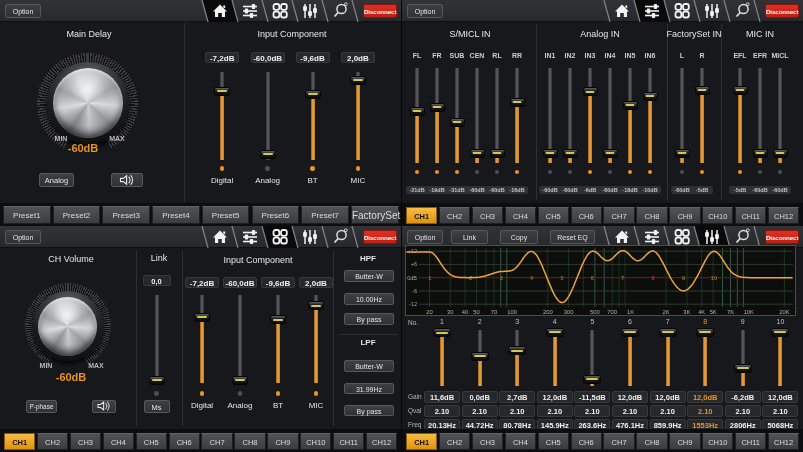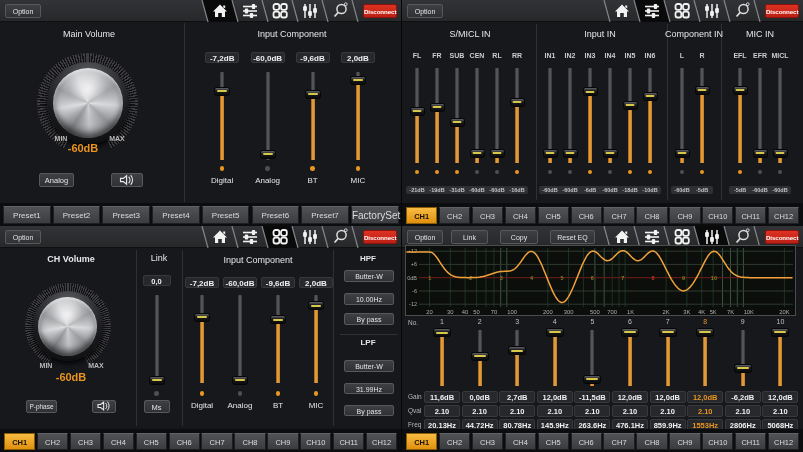--- a/index.html
+++ b/index.html
@@ -57,21 +57,21 @@
         <rect x="108.1" y="11.1" width="3.8" height="4.8" rx="1" fill="#f2f2f2"></rect>
         <line x1="115" y1="4" x2="115" y2="18" stroke="#f2f2f2" stroke-width="1.5"></line>
         <rect x="113.1" y="8.1" width="3.8" height="4.8" rx="1" fill="#f2f2f2"></rect>
         <circle cx="141.5" cy="9" r="4.6" fill="none" stroke="#dcdcdc" stroke-width="1.5"></circle>
         <line x1="138.2" y1="12.4" x2="134.5" y2="16.5" stroke="#dcdcdc" stroke-width="1.7"></line>
         <circle cx="145.8" cy="4.2" r="1.4" fill="none" stroke="#dcdcdc" stroke-width="0.9"></circle>
       </svg>
     </div>
     <div class="disc" style="left:363px;top:4px;width:34px;height:14px;">Disconnect</div>
     <div style="position:absolute;left:184px;top:23px;width:1px;height:179px;background:#2e3035"></div>
-    <div class="ctr" style="left:29.0px;top:29.25px;width:120px;font-size:9px;color:#e6e6e6;font-weight:normal">Main Volume</div>
+    <div class="ctr" style="left:29.0px;top:29.25px;width:120px;font-size:9px;color:#e6e6e6;font-weight:normal">Main Delay</div>
     <div class="knurl" style="left:37.2px;top:52.5px;width:101.0px;height:101.0px"></div>
     <div class="bezel" style="left:46.7px;top:62px;width:82px;height:82px"></div>
     <div class="face" style="left:52.7px;top:68px;width:70px;height:70px"></div>
     <div class="ctr" style="left:41.0px;top:134.75px;width:40px;font-size:7px;color:#b8b8b8;font-weight:bold">MIN</div>
     <div class="ctr" style="left:97.0px;top:134.75px;width:40px;font-size:7px;color:#b8b8b8;font-weight:bold">MAX</div>
     <div class="ctr" style="left:53.0px;top:141.75px;width:60px;font-size:11px;color:#e8941e;font-weight:bold">-60dB</div>
     <div class="btn" style="left:39px;top:173px;width:35px;height:14px;font-size:7.5px;line-height:14px;">Analog</div>
     <div class="btn" style="left:111px;top:172.5px;width:32px;height:14px;font-size:7px;line-height:14px;">
       <svg width="22" height="13" viewBox="0 0 24 16" style="position:absolute;left:50%;top:50%;transform:translate(-50%,-50%)">
         <path d="M4,6 L7.5,6 L11.5,2.8 L11.5,13.2 L7.5,10 L4,10 Z" fill="none" stroke="#e8e8e8" stroke-width="1.4"></path>
@@ -153,22 +153,22 @@
         <circle cx="141.5" cy="9" r="4.6" fill="none" stroke="#dcdcdc" stroke-width="1.5"></circle>
         <line x1="138.2" y1="12.4" x2="134.5" y2="16.5" stroke="#dcdcdc" stroke-width="1.7"></line>
         <circle cx="145.8" cy="4.2" r="1.4" fill="none" stroke="#dcdcdc" stroke-width="0.9"></circle>
       </svg>
     </div>
     <div class="disc" style="left:363px;top:4px;width:34px;height:14px;">Disconnect</div>
     <div style="position:absolute;left:134px;top:24px;width:1px;height:176px;background:#2e3035"></div>
     <div style="position:absolute;left:265px;top:24px;width:1px;height:176px;background:#2e3035"></div>
     <div style="position:absolute;left:319px;top:24px;width:1px;height:176px;background:#2e3035"></div>
     <div class="ctr" style="left:18.0px;top:29.25px;width:100px;font-size:9px;color:#e6e6e6;font-weight:normal">S/MICL IN</div>
-    <div class="ctr" style="left:148.0px;top:29.25px;width:100px;font-size:9px;color:#e6e6e6;font-weight:normal">Input IN</div>
-    <div class="ctr" style="left:242.0px;top:29.25px;width:100px;font-size:9px;color:#e6e6e6;font-weight:normal">Component IN</div>
+    <div class="ctr" style="left:148.0px;top:29.25px;width:100px;font-size:9px;color:#e6e6e6;font-weight:normal">Analog IN</div>
+    <div class="ctr" style="left:242.0px;top:29.25px;width:100px;font-size:9px;color:#e6e6e6;font-weight:normal">FactorySet IN</div>
     <div class="ctr" style="left:308.0px;top:29.25px;width:100px;font-size:9px;color:#e6e6e6;font-weight:normal">MIC IN</div>
     <div class="ctr" style="left:-2.0px;top:51.75px;width:34px;font-size:7px;color:#cccccc;font-weight:bold">FL</div>
     <div class="trk" style="left:13.0px;top:68px;width:4px;height:95px"></div>
     <div class="fil" style="left:13.0px;top:111px;width:4px;height:52px"></div>
     <div class="hnd" style="left:7.5px;top:106.5px;width:15px;height:9px">
       <i style="width:9px"></i>
     </div>
     <div class="dt" style="left:12.7px;top:169.7px;background:#e8961e"></div>
     <div class="db" style="left:4px;top:186px;width:22px;height:8px;font-size:5.5px;line-height:8px;">-21dB</div>
     <div class="ctr" style="left:18.0px;top:51.75px;width:34px;font-size:7px;color:#cccccc;font-weight:bold">FR</div>
@@ -344,21 +344,21 @@
         <rect x="113.1" y="8.1" width="3.8" height="4.8" rx="1" fill="#f2f2f2"></rect>
         <circle cx="141.5" cy="9" r="4.6" fill="none" stroke="#dcdcdc" stroke-width="1.5"></circle>
         <line x1="138.2" y1="12.4" x2="134.5" y2="16.5" stroke="#dcdcdc" stroke-width="1.7"></line>
         <circle cx="145.8" cy="4.2" r="1.4" fill="none" stroke="#dcdcdc" stroke-width="0.9"></circle>
       </svg>
     </div>
     <div class="disc" style="left:363px;top:4px;width:34px;height:14px;">Disconnect</div>
     <div style="position:absolute;left:136px;top:24px;width:1px;height:176px;background:#2e3035"></div>
     <div style="position:absolute;left:182px;top:24px;width:1px;height:176px;background:#2e3035"></div>
     <div style="position:absolute;left:333px;top:24px;width:1px;height:176px;background:#2e3035"></div>
-    <div class="ctr" style="left:21.0px;top:28.25px;width:100px;font-size:9px;color:#e6e6e6;font-weight:bold">CH Volume</div>
+    <div class="ctr" style="left:21.0px;top:28.25px;width:100px;font-size:9px;color:#e6e6e6;font-weight:normal">CH Volume</div>
     <div class="knurl" style="left:24.5px;top:57px;width:86px;height:86px"></div>
     <div class="bezel" style="left:32.5px;top:65px;width:70px;height:70px"></div>
     <div class="face" style="left:38.0px;top:70.5px;width:59.0px;height:59.0px"></div>
     <div class="ctr" style="left:26.0px;top:135.75px;width:40px;font-size:7px;color:#b8b8b8;font-weight:bold">MIN</div>
     <div class="ctr" style="left:76.0px;top:135.75px;width:40px;font-size:7px;color:#b8b8b8;font-weight:bold">MAX</div>
     <div class="ctr" style="left:41.0px;top:144.75px;width:60px;font-size:11px;color:#e8941e;font-weight:bold">-60dB</div>
     <div class="btn" style="left:26px;top:174px;width:31px;height:12.5px;font-size:6.5px;line-height:12.5px;">P-phase</div>
     <div class="btn" style="left:92px;top:173.5px;width:24px;height:13px;font-size:7px;line-height:13px;">
       <svg width="19" height="12" viewBox="0 0 24 16" style="position:absolute;left:50%;top:50%;transform:translate(-50%,-50%)">
         <path d="M4,6 L7.5,6 L11.5,2.8 L11.5,13.2 L7.5,10 L4,10 Z" fill="none" stroke="#e8e8e8" stroke-width="1.4"></path>

